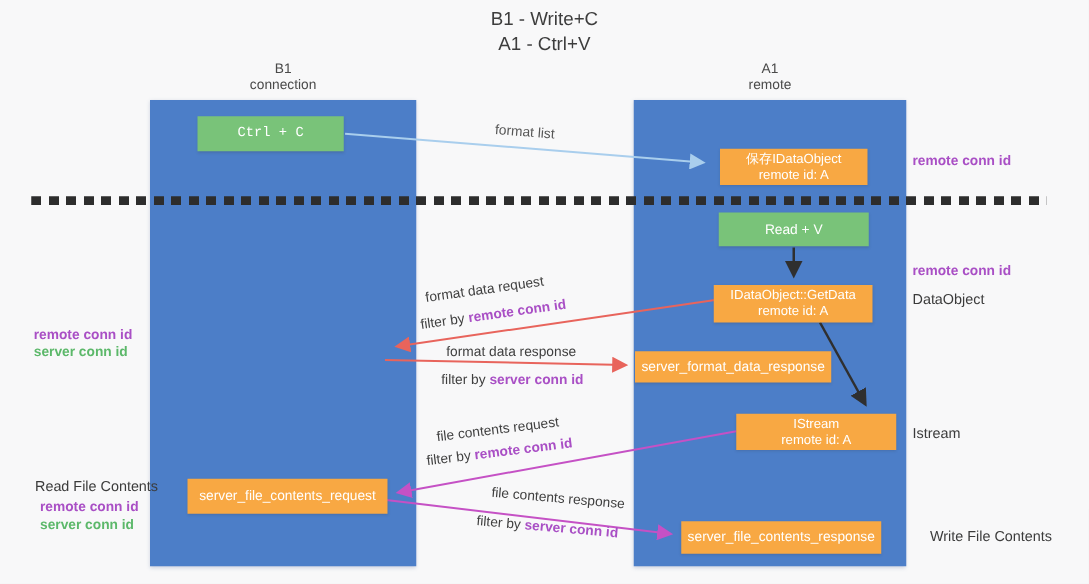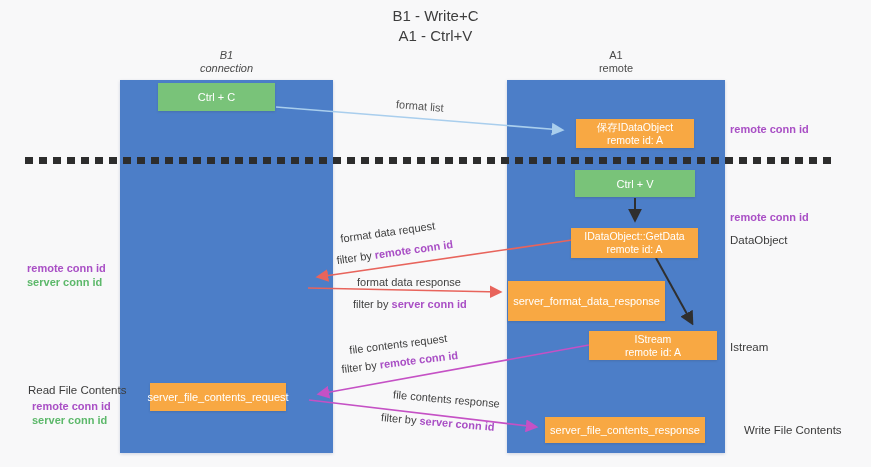--- a/index.html
+++ b/index.html
@@ -35,21 +35,21 @@
 </head>
 <body>
 
 <div id="stage">
 
   <div class="abs title">
     <div>B1 - Write+C</div>
     <div>A1 - Ctrl+V</div>
   </div>
 
-  <div class="abs lane-header" style="left:120px;top:49px;width:213px;font-style:italic;">
+  <div class="abs lane-header" style="left:120px;top:49px;width:213px;">
     <div>B1</div>
     <div>connection</div>
   </div>
   <div class="abs lane-header" style="left:507px;top:49px;width:218px;">
     <div>A1</div>
     <div>remote</div>
   </div>
 
   <div class="abs lane" style="left:120px;width:213px;"></div>
   <div class="abs lane" style="left:507px;width:218px;"></div>
@@ -73,49 +73,49 @@
     </defs>
     <line x1="276" y1="107" x2="562" y2="130" stroke="#a9ceed" stroke-width="1.6" marker-end="url(#ah-blue)"></line>
     <line x1="635" y1="198" x2="635" y2="220" stroke="#2f2f2f" stroke-width="2" marker-end="url(#ah-black)"></line>
     <line x1="572" y1="240" x2="318" y2="277" stroke="#e8645c" stroke-width="1.6" marker-end="url(#ah-red)"></line>
     <line x1="308" y1="288" x2="500" y2="292" stroke="#e8645c" stroke-width="1.6" marker-end="url(#ah-red)"></line>
     <line x1="656" y1="258" x2="692" y2="323" stroke="#2f2f2f" stroke-width="2" marker-end="url(#ah-black)"></line>
     <line x1="589" y1="345" x2="319" y2="394" stroke="#c551c5" stroke-width="1.6" marker-end="url(#ah-mag)"></line>
     <line x1="309" y1="400" x2="536" y2="427" stroke="#c551c5" stroke-width="1.6" marker-end="url(#ah-mag)"></line>
   </svg>
 
-  <div class="abs node green single" style="left:158px;top:83px;width:117px;height:28px;">
+  <div class="abs node green single" style="left:158px;top:93px;width:117px;height:28px;font-family:Liberation Mono, monospace;">
     <span>Ctrl + C</span>
   </div>
 
   <div class="abs node orange" style="left:576px;top:119px;width:118px;height:29px;">
     <div class="l1">保存IDataObject</div>
     <div class="l2">remote id: A</div>
   </div>
 
   <div class="abs node green single" style="left:575px;top:170px;width:120px;height:27px;">
-    <span>Ctrl + V</span>
+    <span>Read + V</span>
   </div>
 
   <div class="abs node orange" style="left:571px;top:228px;width:127px;height:30px;">
     <div class="l1">IDataObject::GetData</div>
     <div class="l2">remote id: A</div>
   </div>
 
   <div class="abs node orange" style="left:589px;top:331px;width:128px;height:29px;">
     <div class="l1">IStream</div>
     <div class="l2">remote id: A</div>
   </div>
 
 
-  <div class="abs node orange single" style="left:508px;top:281px;width:157px;height:40px;">
+  <div class="abs node orange single" style="left:508px;top:281px;width:157px;height:25px;">
     <span>server_format_data_response</span>
   </div>
 
-  <div class="abs node orange single" style="left:150px;top:383px;width:136px;height:28px;">
+  <div class="abs node orange single" style="left:150px;top:383px;width:160px;height:28px;">
     <span>server_file_contents_request</span>
   </div>
 
   <div class="abs node orange single" style="left:545px;top:417px;width:160px;height:26px;">
     <span>server_file_contents_response</span>
   </div>
 
   <div class="abs lbl soft" style="left:396px;top:100px;transform:rotate(4.5deg);">format list</div>
 
   <div class="abs lbl" style="left:340px;top:226px;transform:rotate(-8deg);">format data request</div>

